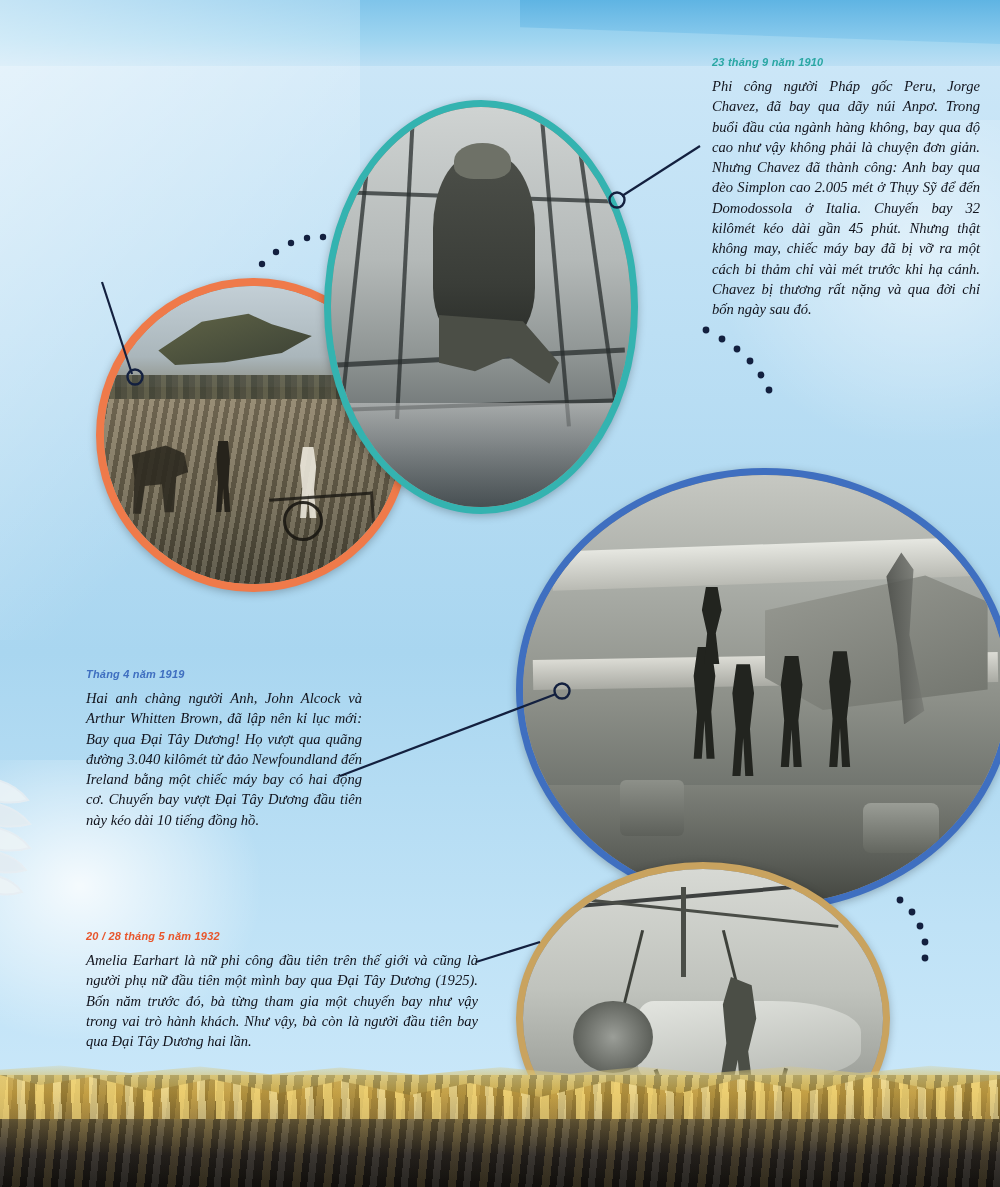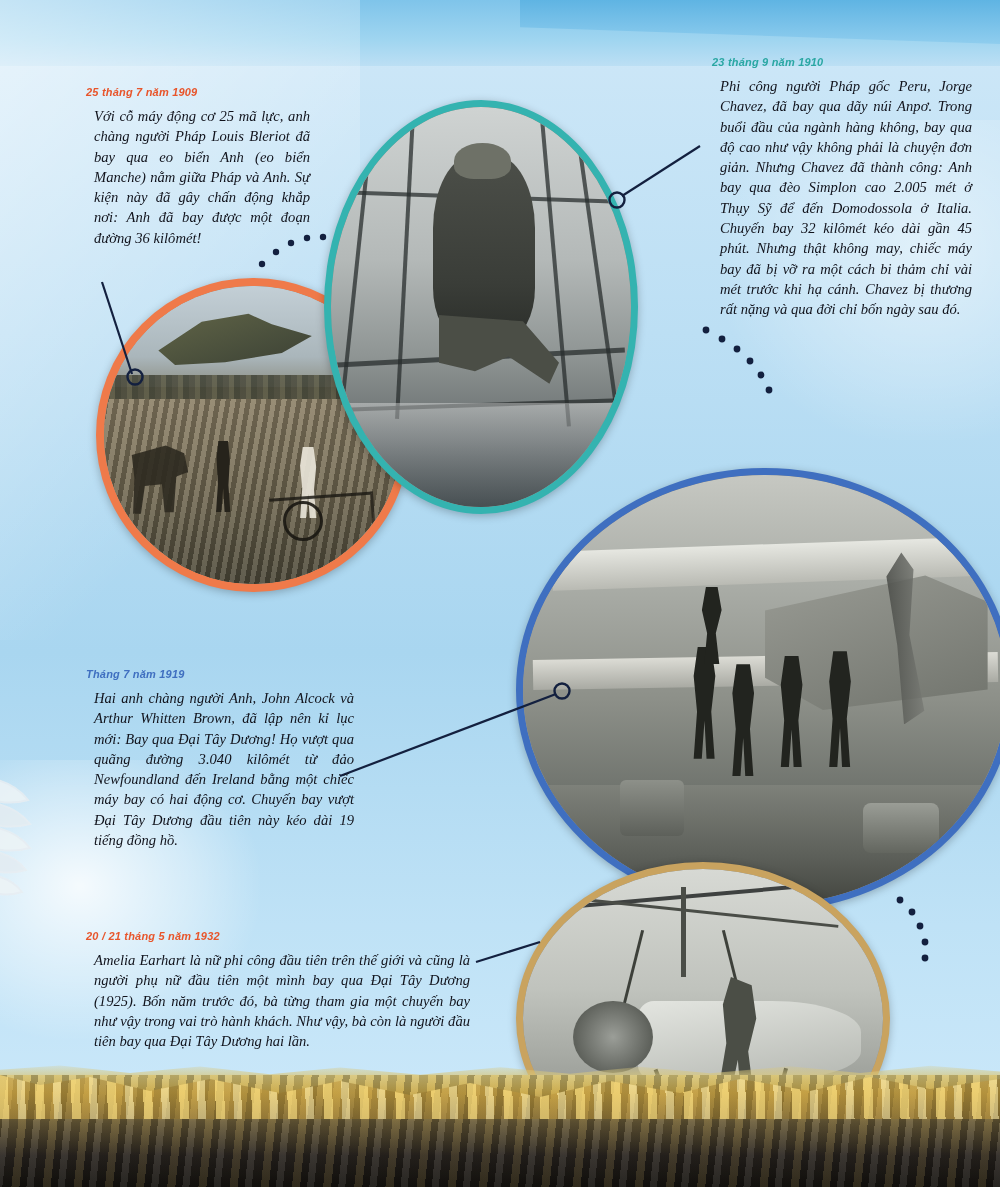--- a/index.html
+++ b/index.html
@@ -349,21 +349,21 @@
     font-size: 11px;
     letter-spacing: .2px;
     margin: 0 0 8px 0;
   }
   .blk-body {
     font-family: "Liberation Serif", serif;
     font-style: italic;
     font-size: 14.6px;
     line-height: 1.39;
     color: #11131c;
-    margin: 8px;
+    margin: 0;
     text-align: justify;
   }
 
   #block-1909 { left: 86px; top: 86px; width: 232px; }
   #block-1909 .blk-head { color: #e8552b; }
 
   #block-1910 { left: 712px; top: 56px; width: 268px; }
   #block-1910 .blk-head { color: #2aa7a3; }
 
   #block-1919 { left: 86px; top: 668px; width: 276px; }
@@ -498,36 +498,32 @@
 
     <g fill="#13203f">
       <circle cx="900" cy="900" r="3.4"></circle>
       <circle cx="912" cy="912" r="3.4"></circle>
       <circle cx="920" cy="926" r="3.4"></circle>
       <circle cx="925" cy="942" r="3.4"></circle>
       <circle cx="925" cy="958" r="3.4"></circle>
     </g>
   </svg>
 
-  <div class="block" id="block-1909">
-    <div class="blk-head">25 tháng 7 năm 1909</div>
-    <p class="blk-body">Với cỗ máy động cơ 25 mã lực, anh chàng người Pháp Louis Bleriot đã bay qua eo biển Anh (eo biển Manche) nằm giữa Pháp và Anh. Sự kiện này đã gây chấn động khắp nơi: Anh đã bay được một đoạn đường 36 kilômét!</p>
-  </div>
 
   <div class="block" id="block-1910">
     <div class="blk-head">23 tháng 9 năm 1910</div>
     <p class="blk-body">Phi công người Pháp gốc Peru, Jorge Chavez, đã bay qua dãy núi Anpơ. Trong buổi đầu của ngành hàng không, bay qua độ cao như vậy không phải là chuyện đơn giản. Nhưng Chavez đã thành công: Anh bay qua đèo Simplon cao 2.005 mét ở Thụy Sỹ để đến Domodossola ở Italia. Chuyến bay 32 kilômét kéo dài gần 45 phút. Nhưng thật không may, chiếc máy bay đã bị vỡ ra một cách bi thảm chỉ vài mét trước khi hạ cánh. Chavez bị thương rất nặng và qua đời chỉ bốn ngày sau đó.</p>
   </div>
 
   <div class="block" id="block-1919">
-    <div class="blk-head">Tháng 7 năm 1919</div>
-    <p class="blk-body">Hai anh chàng người Anh, John Alcock và Arthur Whitten Brown, đã lập nên kỉ lục mới: Bay qua Đại Tây Dương! Họ vượt qua quãng đường 3.040 kilômét từ đảo Newfoundland đến Ireland bằng một chiếc máy bay có hai động cơ. Chuyến bay vượt Đại Tây Dương đầu tiên này kéo dài 19 tiếng đồng hồ.</p>
+    <div class="blk-head">Tháng 4 năm 1919</div>
+    <p class="blk-body">Hai anh chàng người Anh, John Alcock và Arthur Whitten Brown, đã lập nên kỉ lục mới: Bay qua Đại Tây Dương! Họ vượt qua quãng đường 3.040 kilômét từ đảo Newfoundland đến Ireland bằng một chiếc máy bay có hai động cơ. Chuyến bay vượt Đại Tây Dương đầu tiên này kéo dài 10 tiếng đồng hồ.</p>
   </div>
 
   <div class="block" id="block-1932">
-    <div class="blk-head">20 / 21 tháng 5 năm 1932</div>
+    <div class="blk-head">20 / 28 tháng 5 năm 1932</div>
     <p class="blk-body">Amelia Earhart là nữ phi công đầu tiên trên thế giới và cũng là người phụ nữ đầu tiên một mình bay qua Đại Tây Dương (1925). Bốn năm trước đó, bà từng tham gia một chuyến bay như vậy trong vai trò hành khách. Như vậy, bà còn là người đầu tiên bay qua Đại Tây Dương hai lần.</p>
   </div>
 
   <div class="band-top-edge"></div>
   <div class="bottom-band"></div>
 
 </div>
 
 </body></html>

